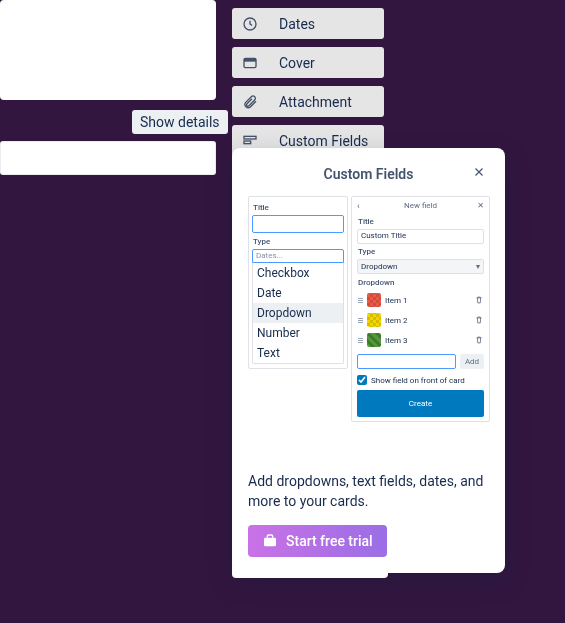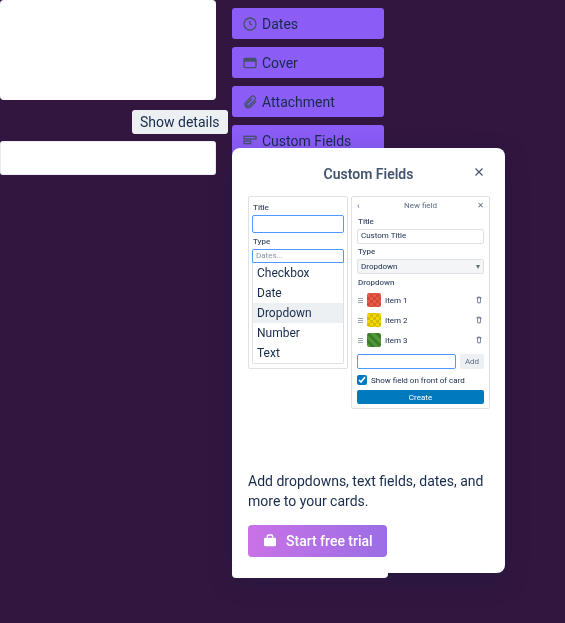--- a/index.html
+++ b/index.html
@@ -3,21 +3,21 @@
 <meta charset="utf-8">
 <style>
   * { box-sizing: border-box; margin: 0; padding: 0; font-family: -apple-system, BlinkMacSystemFont, "Segoe UI", Roboto, sans-serif; }
   body { width: 565px; height: 623px; background: #32163f; overflow: hidden; position: relative; }
 
   .card-back { position: absolute; left: 0; top: 0; width: 216px; height: 100px; background: #fff; border-radius: 4px; }
   .show-details-wrap { position: absolute; left: 132px; top: 110px; background:#ecf0f3; border-radius:3px; padding: 4px 8px; font-size: 14px; color: #172b4d; }
   .desc-input { position: absolute; left: 0; top: 141px; width: 216px; height: 34px; background: #fff; border-radius: 3px; box-shadow: 0 0 0 1px rgba(9,30,66,0.08) inset; }
 
   .sidebar { position: absolute; left: 232px; top: 8px; width: 152px; display: flex; flex-direction: column; gap: 8px; }
-  .side-btn { background: #8b5cf6; border-radius: 3px; height: 31px; display: flex; align-items: center; padding: 0 10px; font-size: 14px; color: #172b4d; gap: 4px; cursor: pointer; }
+  .side-btn { background: #e5e5e5; border-radius: 3px; height: 31px; display: flex; align-items: center; padding: 0 10px; font-size: 14px; color: #172b4d; gap: 21px; cursor: pointer; }
   .side-btn svg { width: 16px; height: 16px; stroke: #43526a; fill: none; stroke-width: 2; }
   .side-btn.filled svg { fill: #43526a; stroke: none; }
 
   .popover { position: absolute; left: 232px; top: 148px; width: 273px; background: #fff; border-radius: 8px; box-shadow: 0 8px 24px rgba(9,30,66,0.25); padding: 12px 16px 16px; }
   .popover-header { position: relative; text-align: center; font-size: 14px; color: #44546f; font-weight: 600; padding: 6px 0 14px; }
   .popover-close { position: absolute; right: 0; top: 2px; width: 20px; height: 20px; display:flex; align-items:center; justify-content:center; cursor:pointer; color:#44546f; }
   .popover-close svg { width: 14px; height: 14px; stroke: currentColor; stroke-width: 2; fill: none; }
 
   .preview-area { position: relative; height: 260px; }
 
@@ -44,21 +44,21 @@
   .sw-yellow { background: repeating-conic-gradient(#f2d600 0% 25%, #d6bc00 0% 50%) 0/6px 6px; }
   .sw-green { background: repeating-linear-gradient(45deg,#519839,#519839 3px,#3f7a2c 3px,#3f7a2c 6px); }
   .opt-label { flex:1; font-size:8px; color:#172b4d; }
   .trash { width:10px; height:10px; color:#5e6c84; }
   .trash svg { width:10px; height:10px; fill:none; stroke:currentColor; stroke-width:2; }
   .add-row { display:flex; gap:4px; margin-top:4px; }
   .add-input { flex:1; height:15px; border:1px solid #4c9aff; border-radius:2px; }
   .add-btn { width:24px; height:15px; background:#ecf0f3; border-radius:2px; font-size:8px; color:#5e6c84; display:flex; align-items:center; justify-content:center; }
   .check-row { display:flex; align-items:center; gap:4px; margin-top:6px; font-size:8px; color:#172b4d; }
   .check-row input { width:10px; height:10px; accent-color:#0079bf; }
-  .create-btn { width:100%; height:14px; background:#0079bf; color:#fff; border-radius:2px; font-size:8px; display:flex; align-items:center; justify-content:center; margin-top:5px; cursor:pointer; }
+  .create-btn { width:100%; height:27px; background:#0079bf; color:#fff; border-radius:2px; font-size:8px; display:flex; align-items:center; justify-content:center; margin-top:5px; cursor:pointer; }
 
   .popover-desc { font-size: 14px; color: #172b4d; margin: 16px 0 14px; line-height:1.4; }
   .trial-btn { display:inline-flex; align-items:center; gap:8px; background: linear-gradient(90deg, #c972e6 0%, #9b6ee5 100%); color:#fff; font-size:14px; font-weight:500; padding:8px 14px; border-radius:4px; cursor:pointer; }
   .trial-btn svg { width:16px; height:16px; fill:#fff; }
 
   .bottom-strip { position:absolute; left:232px; top:566px; width:156px; height:12px; background:#fff; border-radius:0 0 4px 4px; }
 </style>
 </head>
 <body>
 

